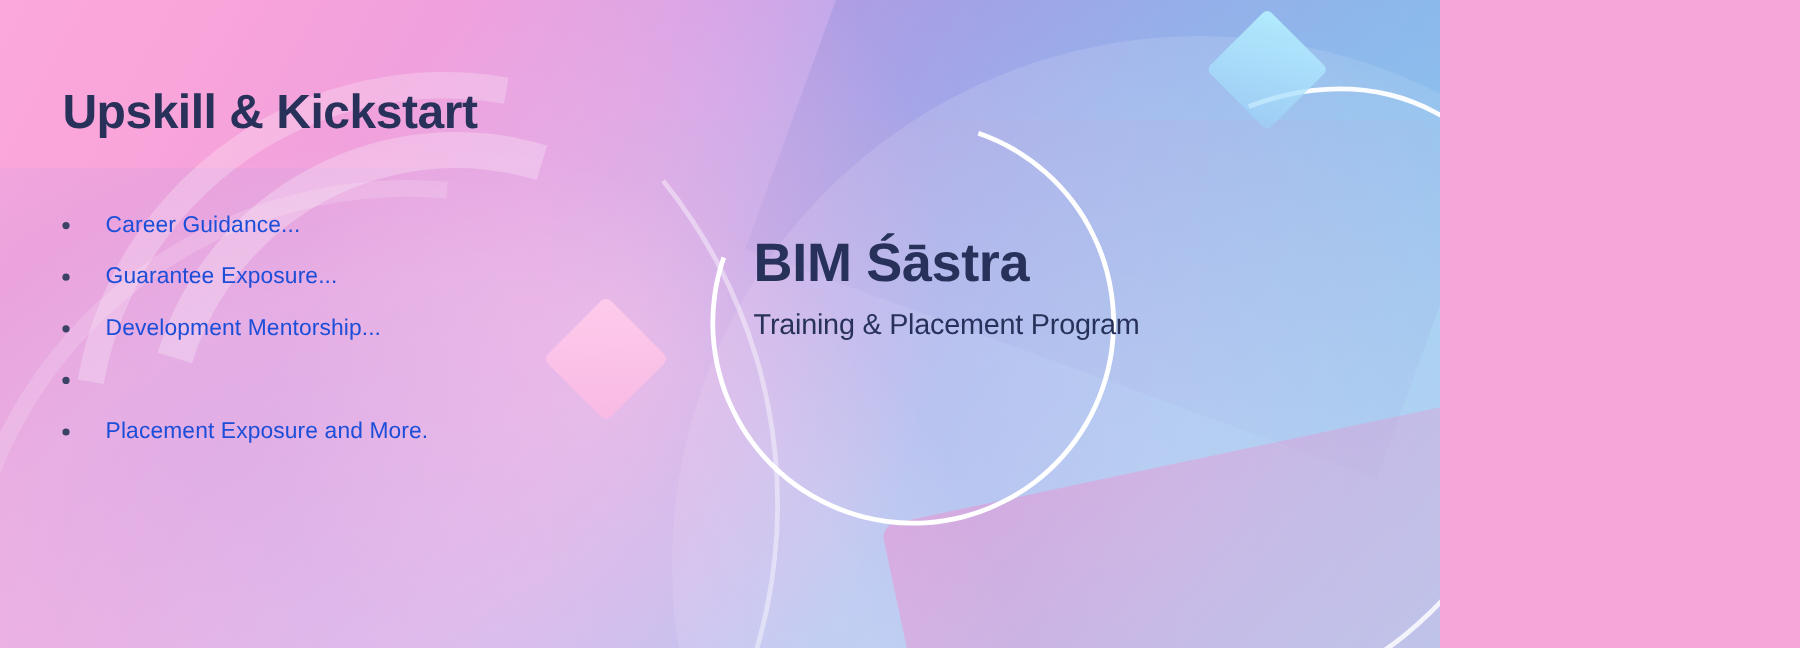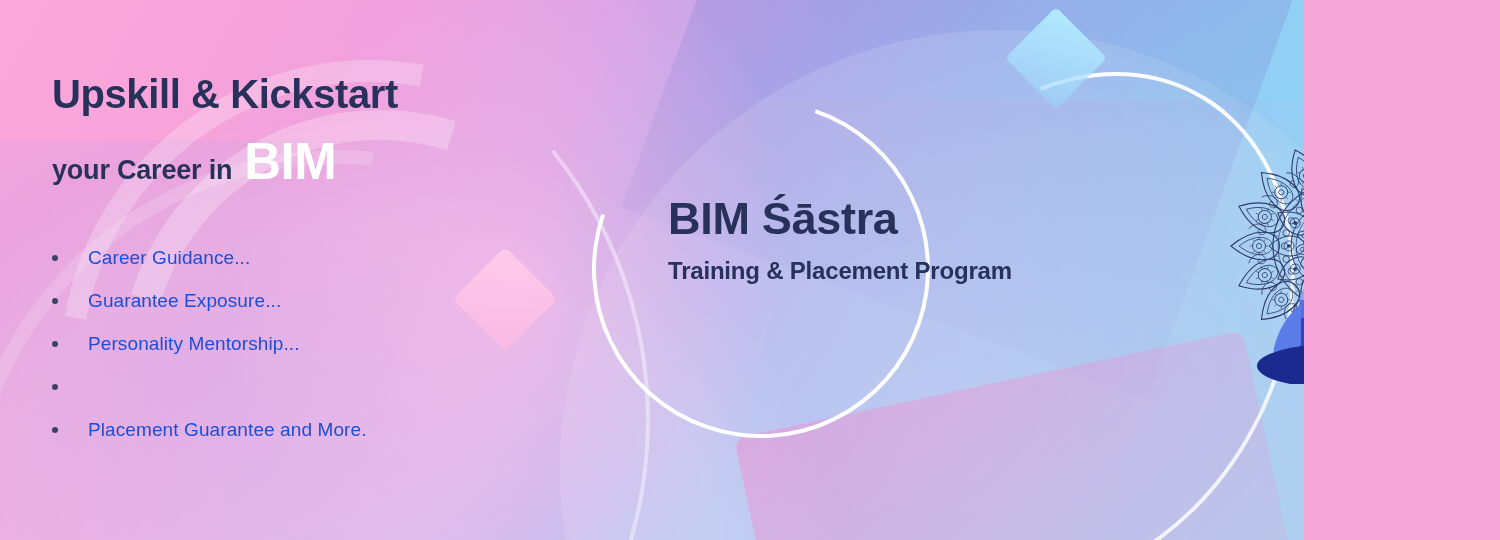--- a/index.html
+++ b/index.html
@@ -4,21 +4,21 @@
 <style>
   * { margin:0; padding:0; box-sizing:border-box; }
   html, body {
     width:1500px; height:540px;
     overflow:hidden;
     font-family:"Liberation Sans", sans-serif;
     background:#f6a6d8;
   }
   #banner {
     position:relative;
-    width:1304px; height:540px;
+    width:1200px; height:540px;
     overflow:hidden;
   }
 
   
   .bg-base {
     position:absolute; inset:0;
     background:
       linear-gradient(118deg,
         #fba8dc 0%,
         #f9a4da 13%,
@@ -190,33 +190,32 @@
     color:#1d4ed8;
     letter-spacing:0.1px;
   }
 
   
   .center-text {
     position:absolute;
     left:628px; top:196px;
     width:430px;
     text-align:left;
-    margin-left:40px;
   }
   .brand-title {
     font-size:45px;
     font-weight:bold;
     color:#273159;
     letter-spacing:-0.3px;
     line-height:1;
   }
   .brand-sub {
     margin-top:18px;
     font-size:24px;
-    font-weight:bold;
+    font-weight:normal;
     color:#273159;
     letter-spacing:-0.2px;
     line-height:1;
   }
 
   
   .figure-wrap {
     position:absolute;
     left:1202px; top:118px;
     width:266px; height:266px;
@@ -244,44 +243,40 @@
 
   <div class="pink-arrow"></div>
   <div class="arrow-tail"></div>
   <div class="blue-arrow"></div>
 
   <div class="center-ring-2"></div>
 
   <div class="left-block">
     <div class="headline-1">Upskill &amp; Kickstart</div>
 
-    <div class="headline-2-row">
-      <span class="headline-2">your Career in</span>
-      <span class="headline-bim">BIM</span>
-    </div>
 
     <ul class="bullets">
       <li class="bullet-row">
         <span class="bullet-dot"></span>
         <span class="bullet-text">Career Guidance...</span>
       </li>
       <li class="bullet-row">
         <span class="bullet-dot"></span>
         <span class="bullet-text">Guarantee Exposure...</span>
       </li>
       <li class="bullet-row">
         <span class="bullet-dot"></span>
-        <span class="bullet-text">Personality Mentorship...</span>
+        <span class="bullet-text">Development Mentorship...</span>
       </li>
       <li class="bullet-row">
         <span class="bullet-dot"></span>
       </li>
       <li class="bullet-row">
         <span class="bullet-dot"></span>
-        <span class="bullet-text">Placement Guarantee and More.</span>
+        <span class="bullet-text">Placement Exposure and More.</span>
       </li>
     </ul>
   </div>
 
   <div class="center-text">
     <div class="brand-title">BIM Śāstra</div>
     <div class="brand-sub">Training &amp; Placement Program</div>
   </div>
 
   <div class="figure-wrap">

